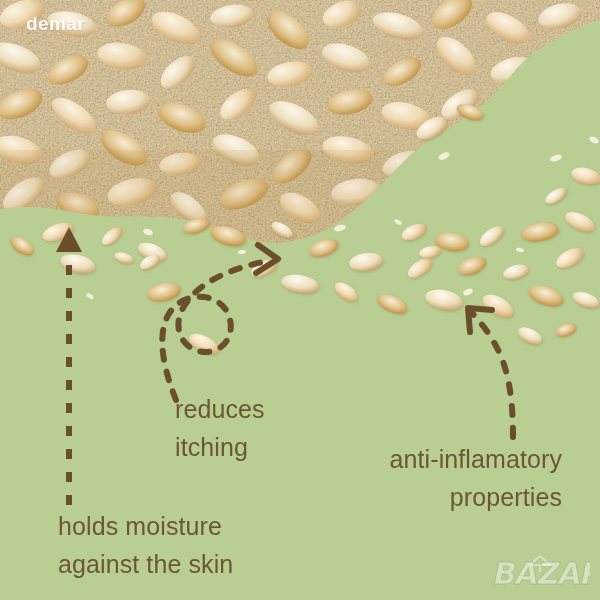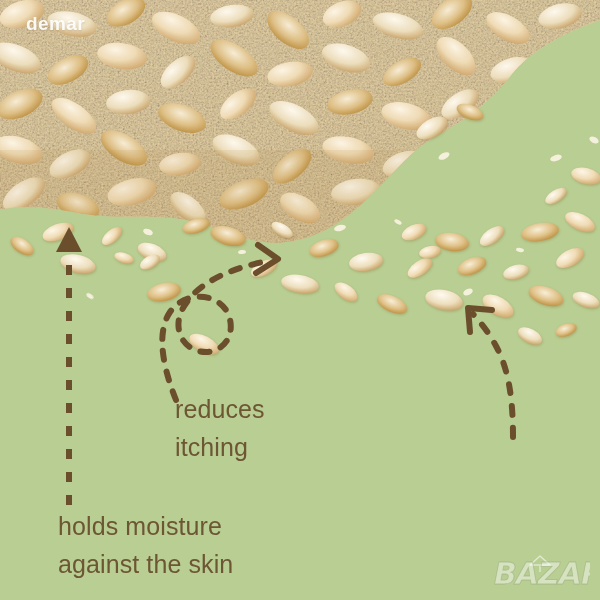--- a/index.html
+++ b/index.html
@@ -299,20 +299,22 @@
     </svg>
   </div>
 
 
   <div class="label" id="label-holds">holds moisture
 against the skin</div>
 
   <div class="label" id="label-reduces">reduces
 itching</div>
 
+  <div class="label right" id="label-anti">anti-inflamatory
+properties</div>
 
   <div id="watermark-demar">demar</div>
 
   <div id="watermark-bazar">
     <svg width="98" height="42" viewBox="0 0 98 42" xmlns="http://www.w3.org/2000/svg">
       <g opacity="0.55">
         <path d="M48,4 L58,13 L38,13 Z" fill="none" stroke="#ffffff" stroke-width="1.6" stroke-linejoin="round"></path>
         <line x1="48" y1="13" x2="48" y2="20" stroke="#ffffff" stroke-width="1.4"></line>
       </g>
       <text x="2" y="32">BAZAR</text>

